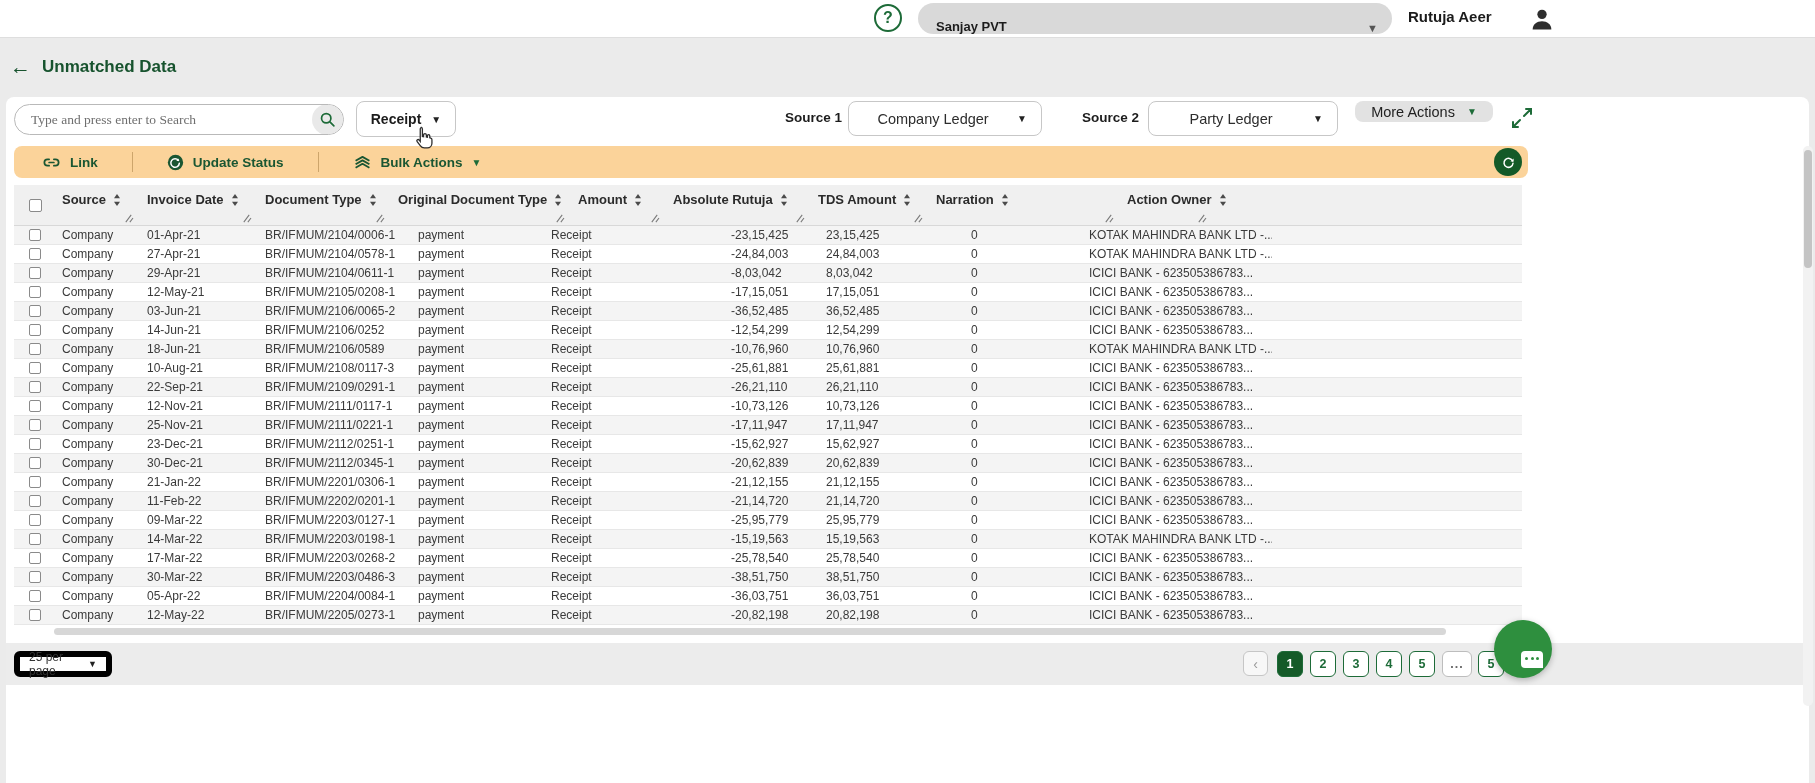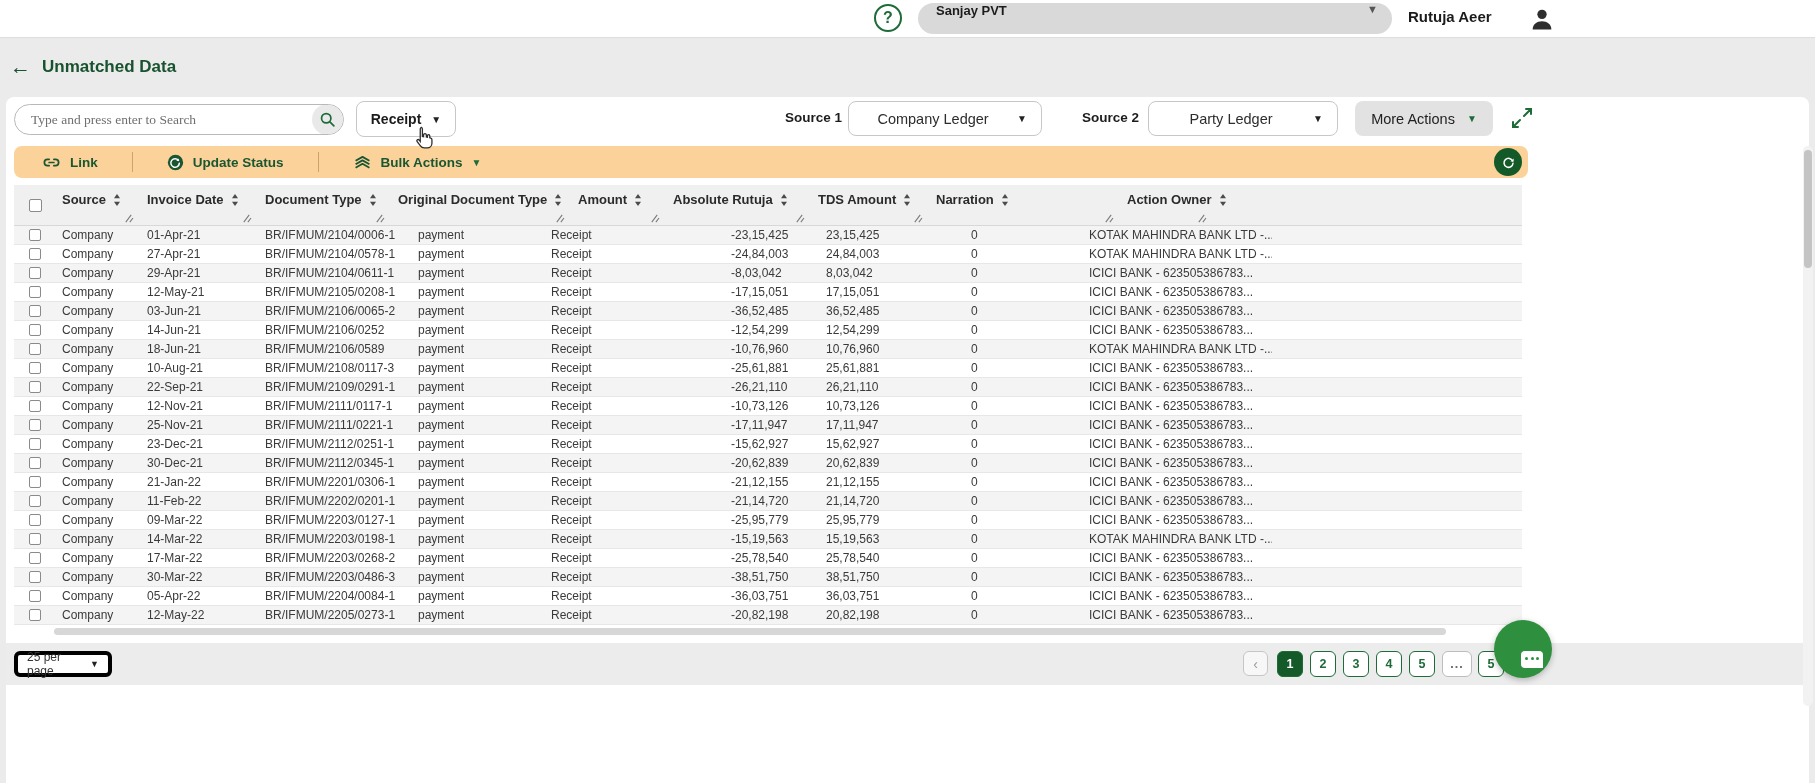--- a/index.html
+++ b/index.html
@@ -5,21 +5,21 @@
   * { box-sizing: border-box; margin:0; padding:0; }
   html,body { width:1815px; height:783px; }
   body { font-family:"Liberation Sans", sans-serif; }
   .screen { position:relative; width:1815px; height:783px; background:#ebebeb; overflow:hidden; }
 
   
   .topbar { position:absolute; top:0; left:0; width:100%; height:38px; background:#fff; border-bottom:1px solid #dedede; }
   .help-badge { position:absolute; left:874px; top:4px; width:28px; height:28px; border:2px solid #1d6b38; border-radius:50%;
     color:#1d6b38; font-weight:bold; font-size:16px; display:flex; align-items:center; justify-content:center; background:#fff; }
   .company-pill { position:absolute; left:918px; top:3px; width:474px; height:31px; background:#d9d9d9; border-radius:16px;
-    display:flex; align-items:flex-start; padding:0 14px 0 18px; cursor:pointer; }
+    display:flex; align-items:flex-end; padding:0 14px 0 18px; cursor:pointer; }
   .company-pill .lbl { font-weight:bold; font-size:13px; color:#1c1c1c; }
   .company-pill .caret { margin-left:auto; color:#555; font-size:11px; }
   .user-name { position:absolute; left:1408px; top:8px; font-weight:bold; font-size:15px; color:#1b1b1b; }
   .avatar { position:absolute; left:1528px; top:5px; width:28px; height:28px; }
 
   
   .title-row { position:absolute; top:56px; left:10px; display:flex; align-items:center; gap:11px; }
   .back-arrow { color:#17532e; font-size:21px; font-weight:bold; line-height:1; cursor:pointer; }
   .page-title { color:#17532e; font-size:17px; font-weight:bold; }
 
@@ -38,21 +38,21 @@
   .caret-green { font-size:10px; color:#1d6b38; }
   .mouse-cursor { position:absolute; left:405px; top:27px; width:26px; height:30px; pointer-events:none; z-index:50; }
 
   .src-label { position:absolute; top:13px; font-weight:bold; font-size:13.5px; color:#1c1c1c; }
   .src-select { position:absolute; top:4px; height:35px; border:1px solid #c7c7c7; border-radius:8px; background:#fff;
     display:flex; align-items:center; font-size:14.5px; color:#2d2d2d; cursor:pointer; }
   .src-select .val { flex:1; text-align:center; }
   .src-select .caret-dark { margin-right:14px; }
   #source1-select { left:842px; width:194px; }
   #source2-select { left:1142px; width:190px; }
-  .more-actions { position:absolute; left:1349px; top:4px; width:138px; height:35px; background:#e2e2e2; border-radius:8px;
+  .more-actions { position:absolute; left:1349px; top:4px; width:138px; height:21px; background:#e2e2e2; border-radius:8px;
     display:flex; align-items:center; justify-content:center; gap:12px; font-size:14.5px; color:#222; cursor:pointer; }
   .fullscreen-btn { position:absolute; left:1504px; top:9px; width:24px; height:24px; cursor:pointer; }
 
   
   .action-bar { position:absolute; left:8px; top:49px; width:1514px; height:32px; background:#fbd39a; border-radius:8px;
     display:flex; align-items:center; padding-left:24px; }
   .ab-item { display:flex; align-items:center; gap:9px; color:#1a5632; font-weight:bold; font-size:13.5px; cursor:pointer; padding:0 4px; }
   .ab-div { width:1px; height:20px; background:rgba(120,80,20,.35); margin:0 30px; }
   .refresh-btn { position:absolute; right:6px; top:2px; width:28px; height:28px; border-radius:50%; background:#145a28;
     display:flex; align-items:center; justify-content:center; cursor:pointer; }
@@ -71,21 +71,21 @@
   .thead .cbcol { padding-top:0; }
   .tr { display:flex; height:19px; align-items:center; border-bottom:1px solid #e7e7e7; background:#fff; }
   .tr.odd { background:#f4f4f4; }
   .td { font-size:12px; color:#3a3a3a; padding-left:8px; white-space:nowrap; overflow:hidden; }
   .td.cbcol { padding-left:15px; }
 
   .hscroll-thumb { position:absolute; left:48px; top:531px; width:1392px; height:7px; background:#d7d7d7; border-radius:4px; cursor:pointer; }
 
   
   .footer { position:absolute; left:0; top:546px; width:1803px; height:42px; background:#ececec; }
-  .per-page { position:absolute; left:8px; top:8px; width:98px; height:26px; background:#fff; border:4px solid #000000; border-radius:6px;
+  .per-page { position:absolute; left:8px; top:8px; width:98px; height:26px; background:#fff; border:6px solid #000000; border-radius:6px;
     display:flex; align-items:center; justify-content:space-between; padding:0 9px; font-size:12px; color:#333; cursor:pointer; }
   .pagination { position:absolute; right:0; top:8px; left:0; height:26px; }
   .pg-prev { position:absolute; left:1237px; width:25px; height:25px; border:1px solid #c6c6c6; border-radius:6px; background:#f7f7f7;
     color:#9a9a9a; font-size:14px; display:flex; align-items:center; justify-content:center; cursor:pointer; }
   .page-btn { position:absolute; width:26px; height:26px; border:1.5px solid #1d6b38; border-radius:6px; background:#fff; color:#1d6b38;
     font-weight:bold; font-size:12.5px; display:flex; align-items:center; justify-content:center; cursor:pointer; font-family:inherit; }
   .page-btn.active { background:#145a28; color:#fff; }
   .page-btn.ellipsis { border:1px solid #bdbdbd; color:#666; width:30px; letter-spacing:1px; }
 
   .chat-fab { position:absolute; left:1488px; top:523px; width:58px; height:58px; border-radius:50%; background:#2e8f3e;

